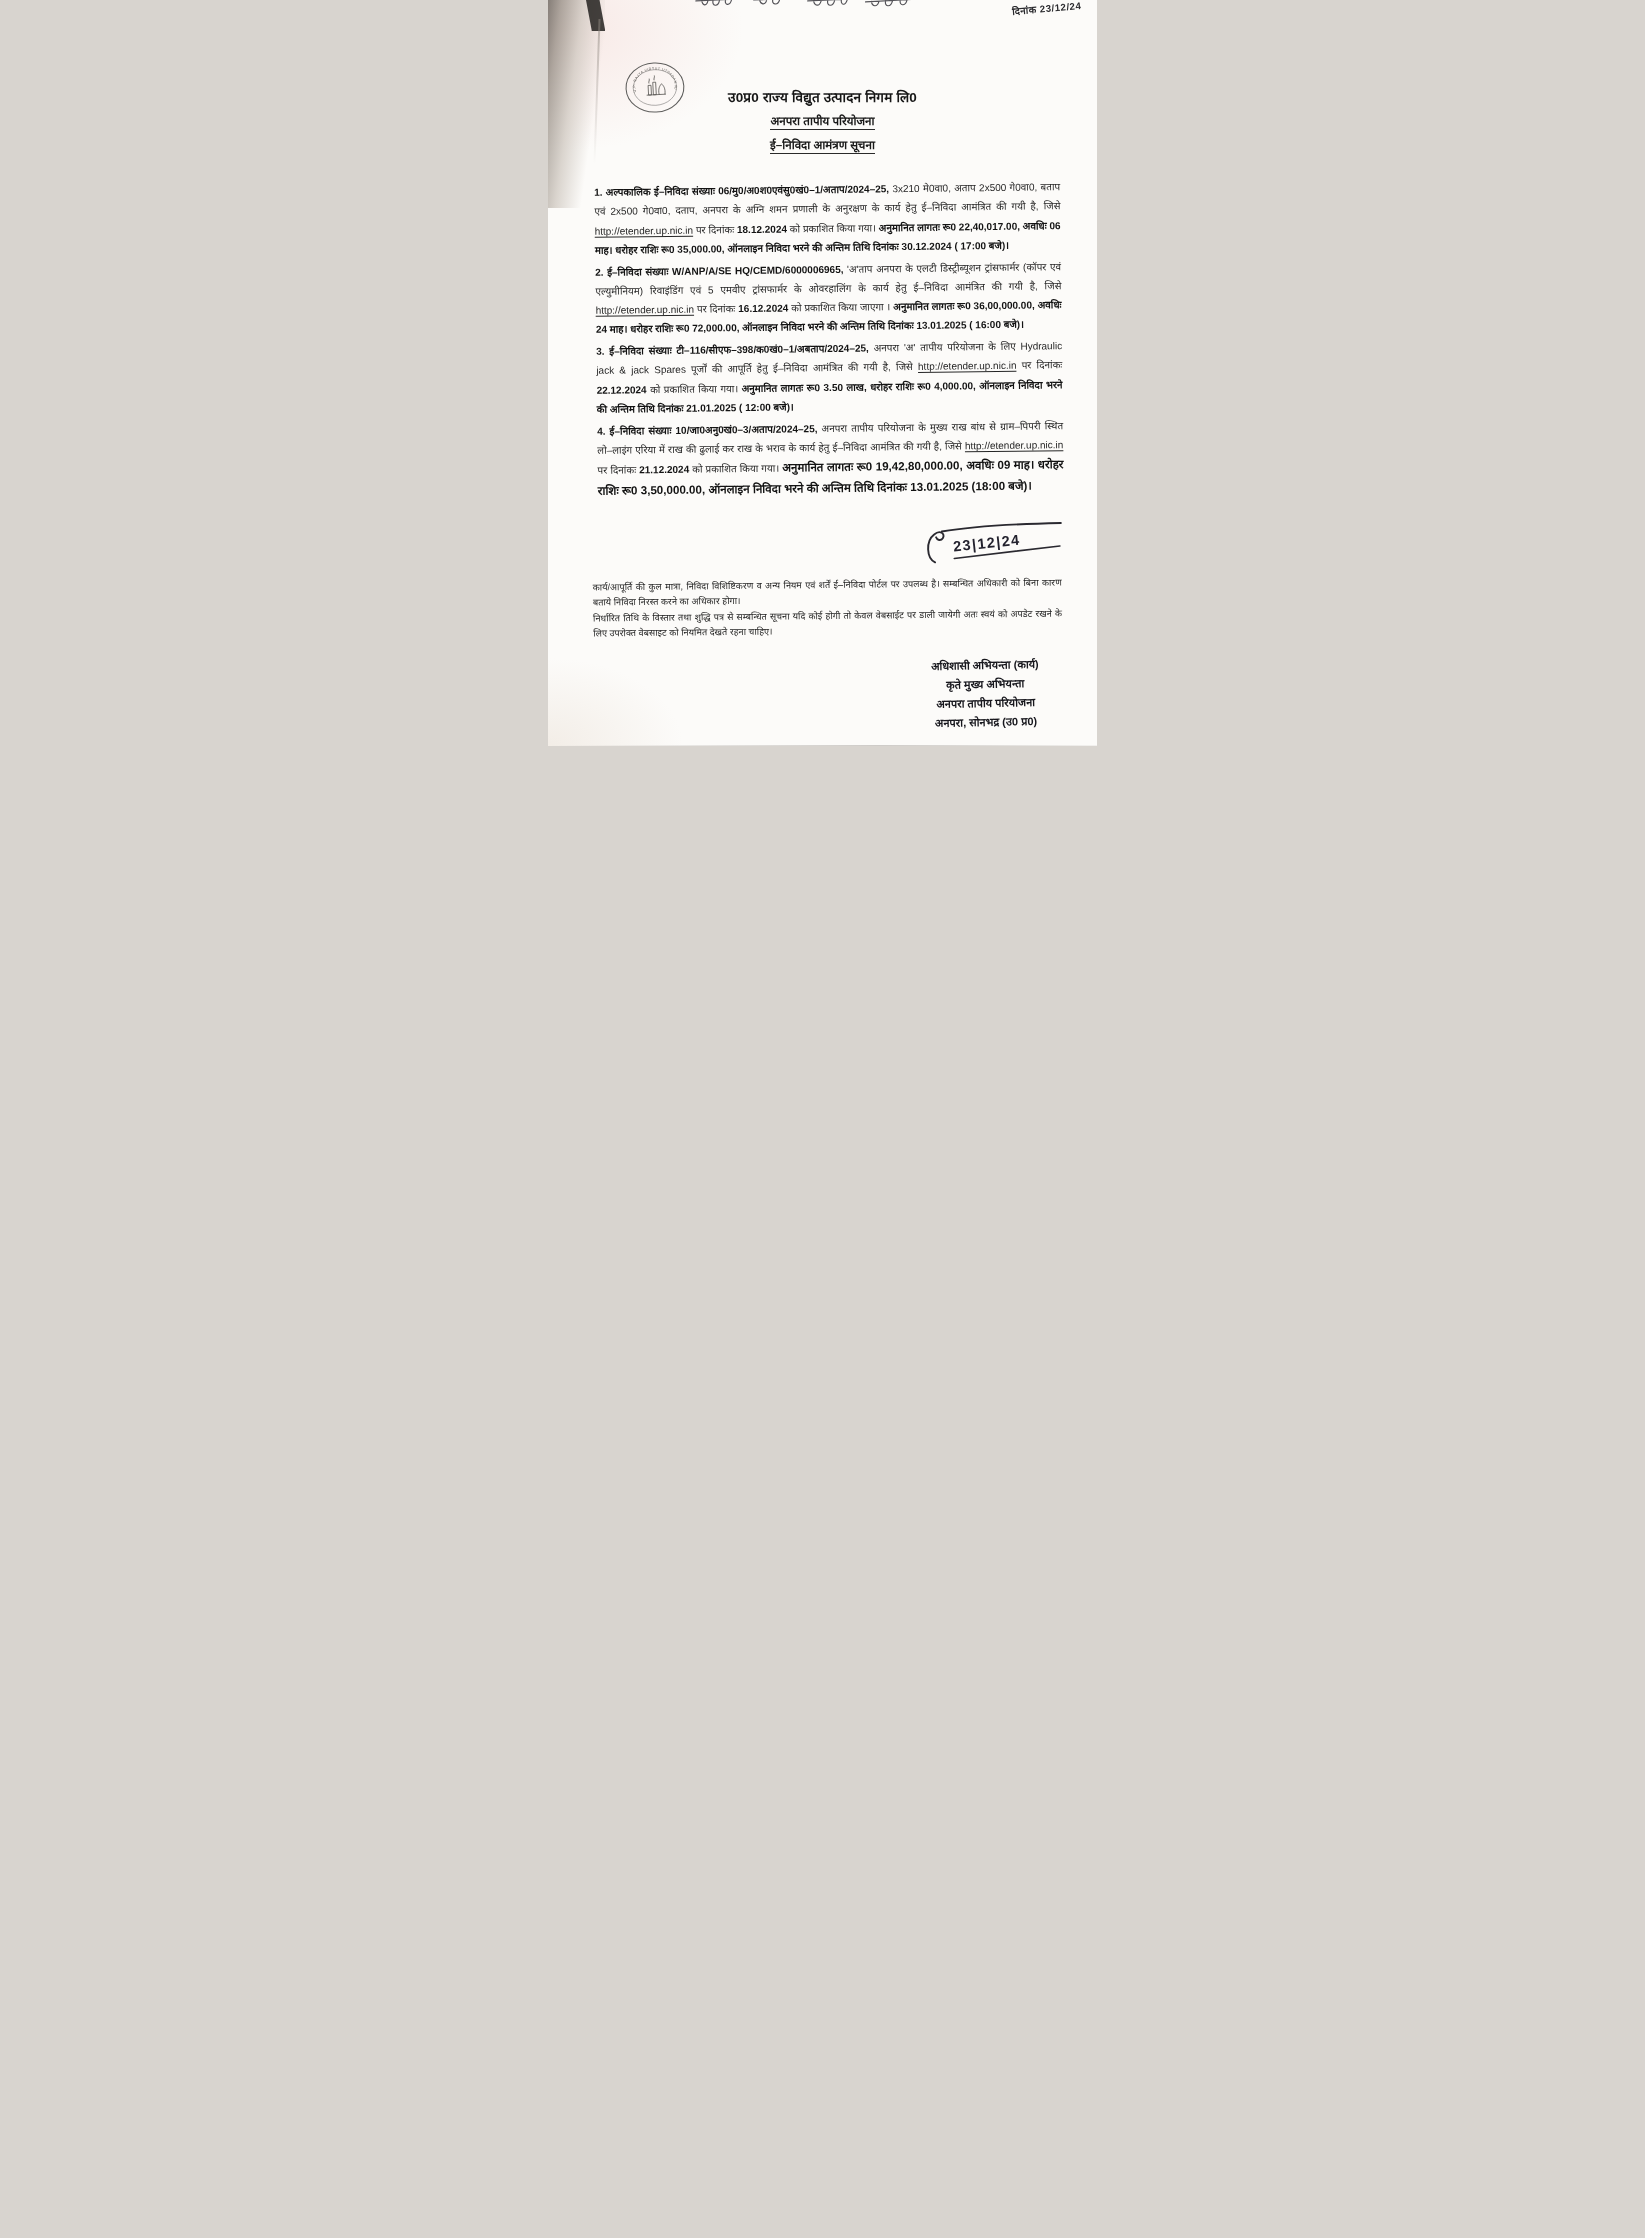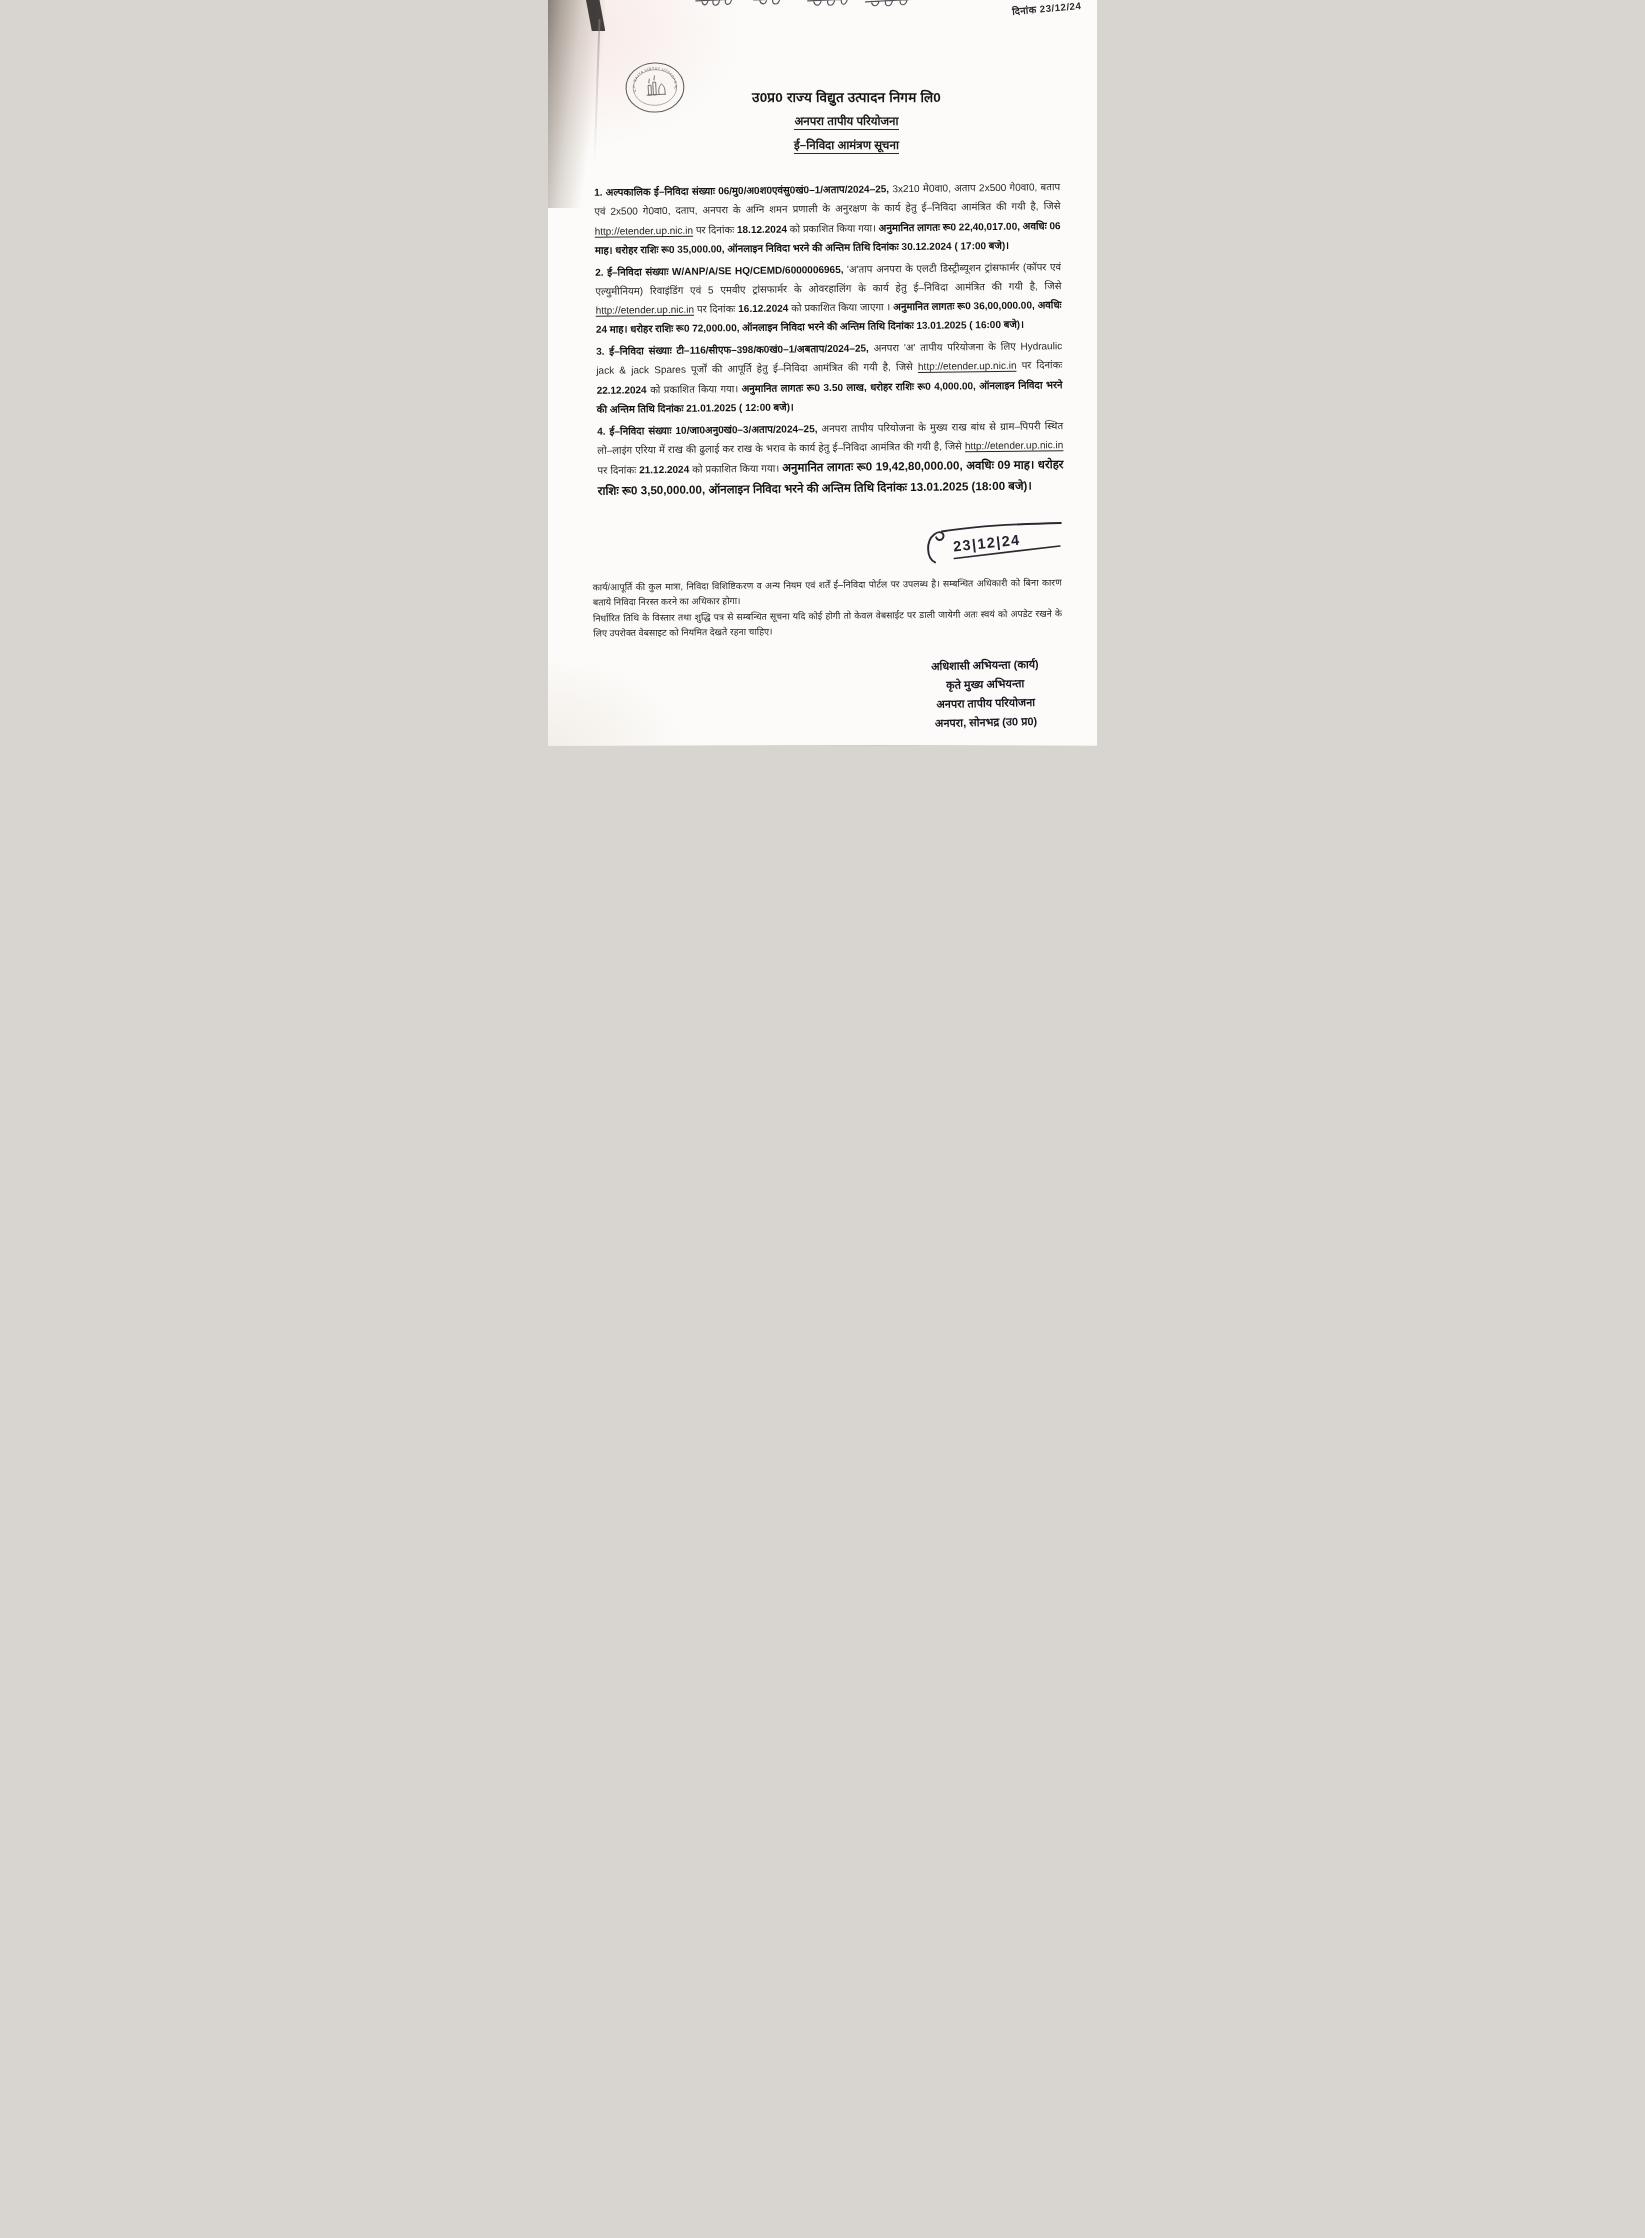--- a/index.html
+++ b/index.html
@@ -38,21 +38,21 @@
   }
   
   .top-scrawl{position:absolute;left:144px;top:-1.9px;width:241px;height:11.6px;overflow:hidden;opacity:.8;}
   .top-date{
     position:absolute;right:-6.8px;top:1px;width:92px;
     font-size:9.7px;font-weight:600;color:#2a2a2e;
     transform:rotate(-5deg);letter-spacing:0.5px;white-space:nowrap;
   }
   
   .logo{position:absolute;left:76px;top:61px;opacity:.88;transform:rotate(-3deg);}
-  .titles{position:absolute;left:0;top:88px;width:100%;text-align:center;padding-left:24px;}
+  .titles{position:absolute;left:0;top:88px;width:100%;text-align:center;}
   .title-org{font-size:13.5px;font-weight:700;color:#161616;letter-spacing:0.2px;}
   .title-sub{font-size:11.6px;font-weight:700;color:#191919;margin-top:6.8px;}
   .title-sub .ul{display:inline-block;border-bottom:1px solid #2a2a2a;padding-bottom:1px;}
   
   .items{position:absolute;left:48px;top:180px;width:466px;transform:rotate(-0.7deg);}
   .item{font-size:10px;line-height:19.3px;text-align:justify;margin-bottom:2.4px;color:#262626;}
   .item .b{font-weight:700;color:#131313;}
   .item .u{text-decoration:underline;text-underline-offset:1.9px;}
   .item .lg{font-size:11.6px;line-height:19.3px;}
   

